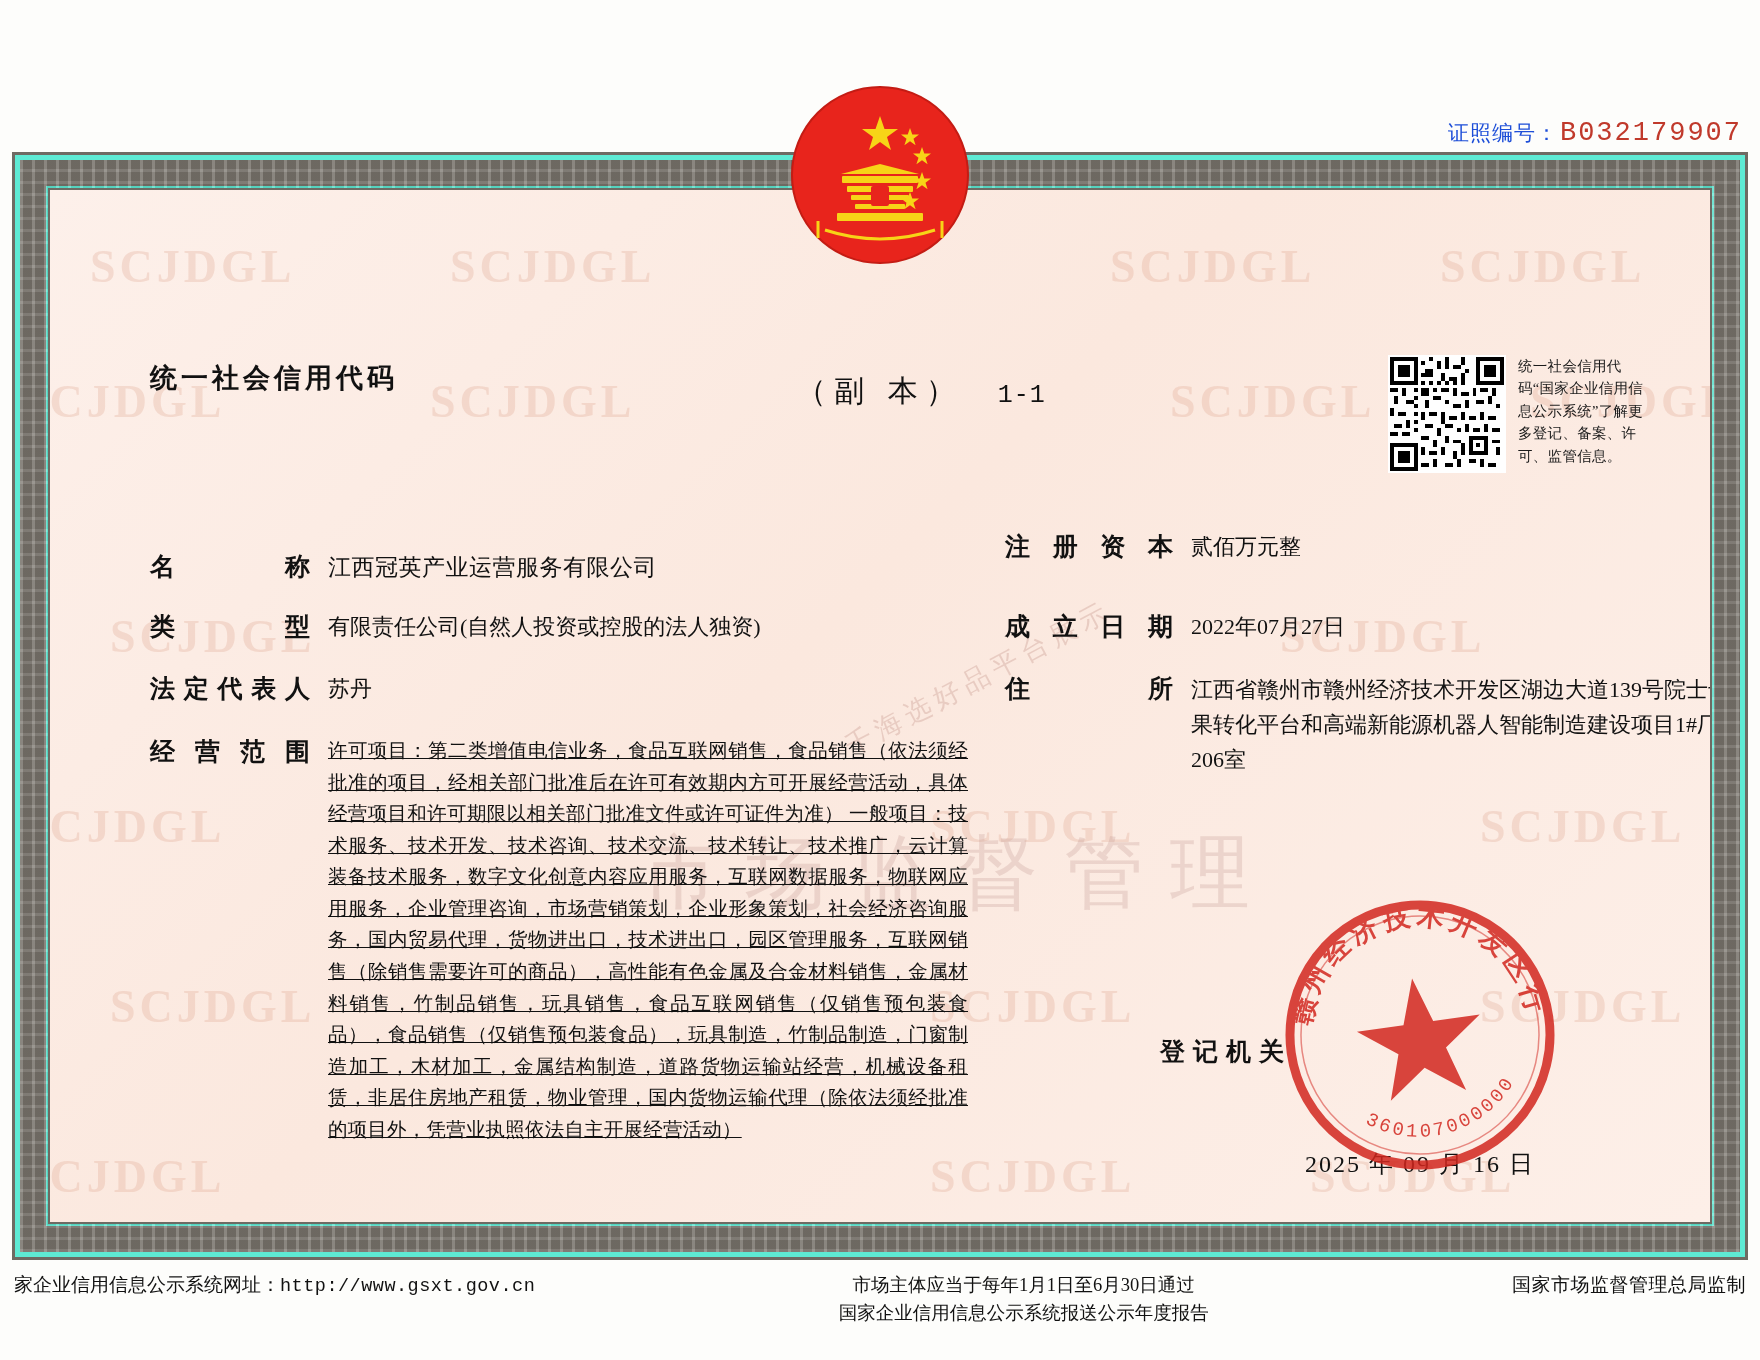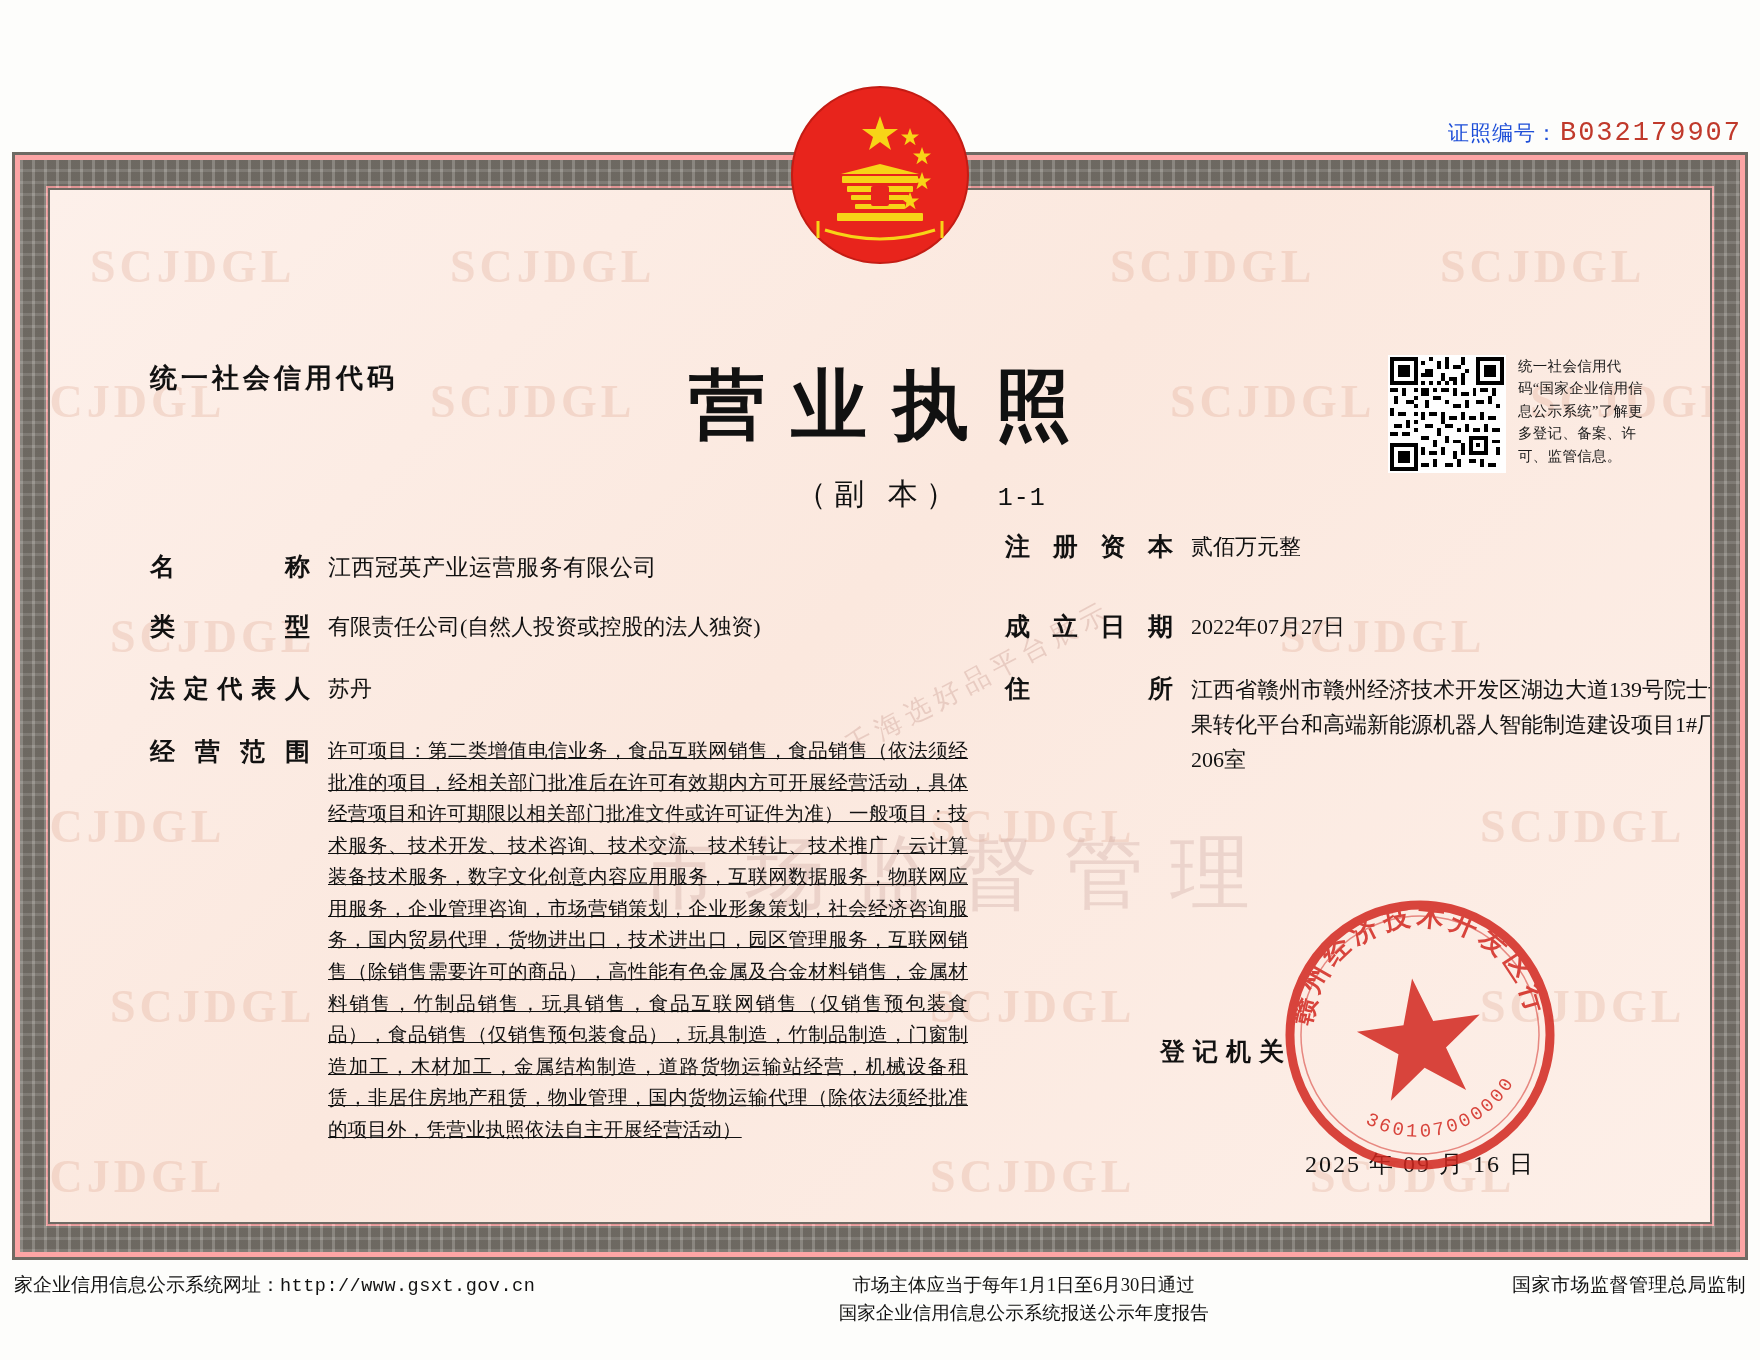--- a/index.html
+++ b/index.html
@@ -50,21 +50,21 @@
   }
 
   
   .frame-outer {
     position: absolute;
     left: 12px;
     top: 152px;
     width: 1736px;
     height: 1108px;
     border: 3px solid #6e6a63;
-    background: #fca5a5;
+    background: #5eead4;
     box-sizing: border-box;
   }
   .frame-band {
     position: absolute;
     left: 5px; top: 5px; right: 5px; bottom: 5px;
     border: 26px solid #7a756d;
     box-sizing: border-box;
     background: transparent;
   }
   
@@ -403,21 +403,20 @@
         <div class="wm" style="left:1260px;top:960px;">SCJDGL</div>
         <div class="wm-big-center">市场监督管理</div>
         <div class="wm-diag" style="left:780px; top:470px;">千海选好品平台展示</div>
       </div>
 
       <div class="usci">
         <div class="usci-label">统一社会信用代码</div>
       </div>
 
       <div class="title-block">
-        <div class="doc-title">营业执照</div>
         <div class="doc-subtitle-row">
           <span class="doc-subtitle">（副 本）</span>
           <span class="doc-seq">1-1</span>
         </div>
       </div>
 
       <div class="qr-wrap">
         <div class="qr-code">
           <svg viewBox="0 0 29 29" width="114" height="114" shape-rendering="crispEdges">
             <rect width="29" height="29" fill="#ffffff"></rect>

